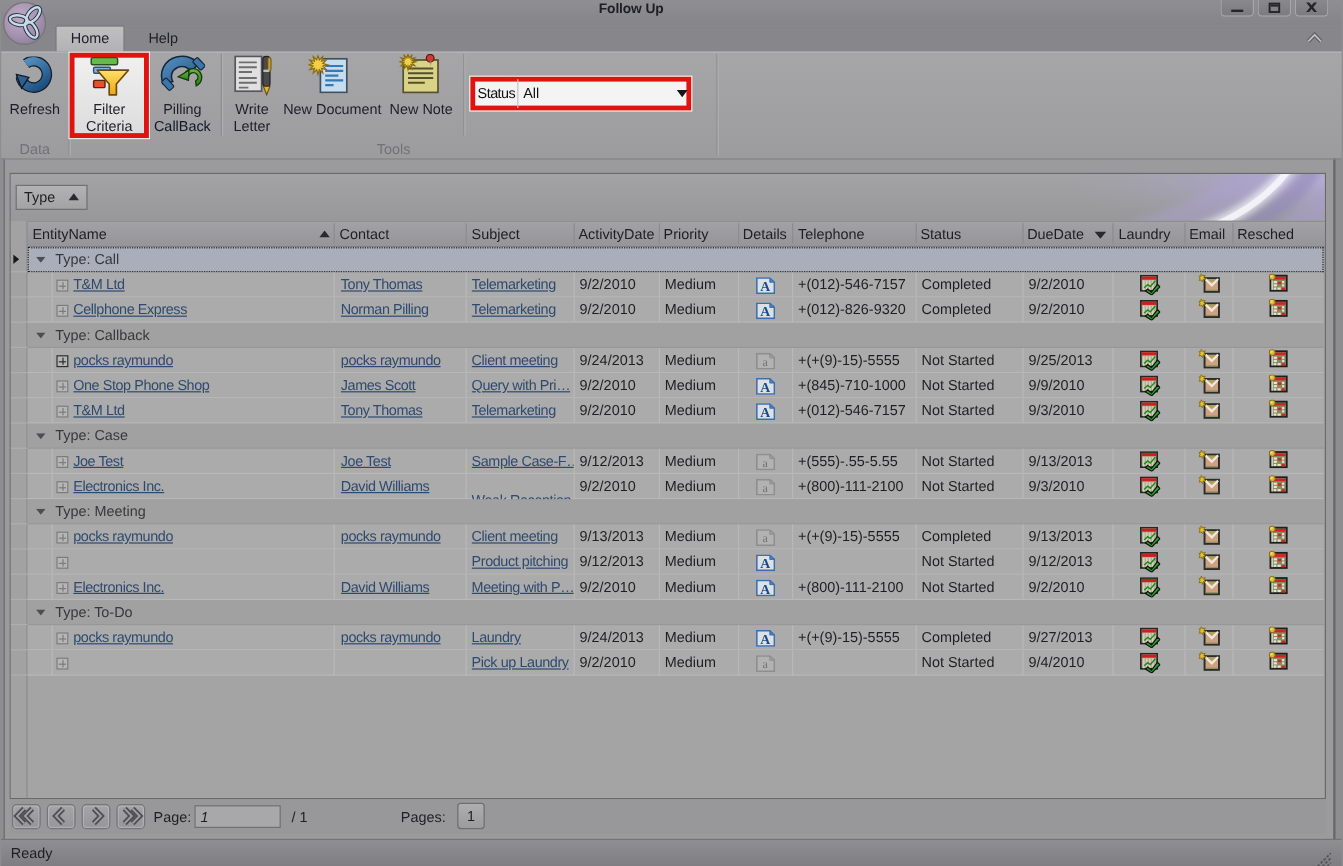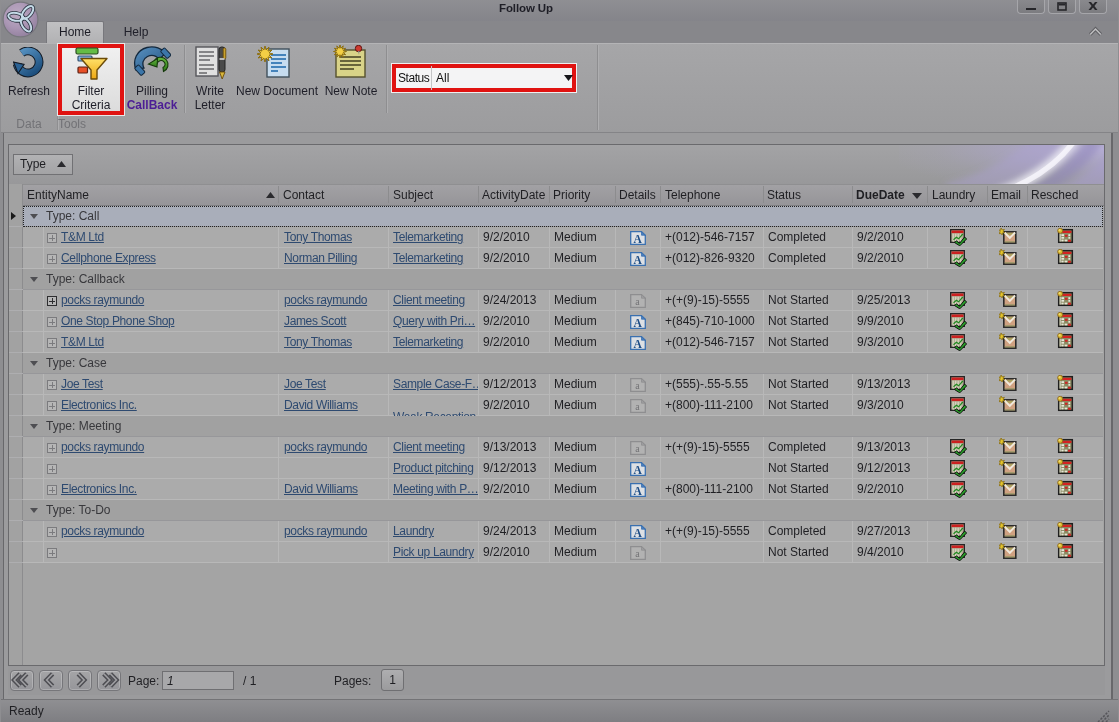--- a/index.html
+++ b/index.html
@@ -62,21 +62,21 @@
 <div class="ab" style="left:1px;top:43px;width:1117px;height:1px;background:#b4b4b6;"></div>
 <div class="ab" style="left:57px;top:45px;width:1px;height:85px;background:#8e8e90;"></div>
 <div class="ab" style="left:58px;top:45px;width:1px;height:85px;background:#aeaeb0;"></div>
 <div class="ab" style="left:184px;top:45px;width:1px;height:68px;background:#8e8e90;"></div>
 <div class="ab" style="left:185px;top:45px;width:1px;height:68px;background:#aeaeb0;"></div>
 <div class="ab" style="left:386px;top:45px;width:1px;height:68px;background:#8e8e90;"></div>
 <div class="ab" style="left:387px;top:45px;width:1px;height:68px;background:#aeaeb0;"></div>
 <div class="ab" style="left:597px;top:45px;width:1px;height:85px;background:#8e8e90;"></div>
 <div class="ab" style="left:598px;top:45px;width:1px;height:85px;background:#aeaeb0;"></div>
 <div class="ab t" style="left:0;top:117px;width:58px;text-align:center;font-size:12px;color:#727276;">Data</div>
-<div class="ab t" style="left:58px;top:117px;width:540px;text-align:left;font-size:12px;color:#727276;">Tools</div>
+<div class="ab t" style="left:58px;top:117px;width:540px;text-align:center;font-size:12px;color:#727276;">Tools</div>
 <div class="ab" style="left:1088px;top:26px;">
     <svg width="15" height="10" viewBox="0 0 15 10">
 <path d="M2.2 8.5 L7.5 3 L12.8 8.5" fill="none" stroke="#5e5e62" stroke-width="3.4"></path>
 <path d="M2.2 8.5 L7.5 3 L12.8 8.5" fill="none" stroke="#bfbfc1" stroke-width="1.5"></path>
 </svg>
   </div>
 <div class="ab" style="left:13px;top:47px;">
     <svg width="31" height="31" viewBox="0 0 31 31">
 <defs>
         <linearGradient id="rg" x1="0.15" y1="0" x2="0.85" y2="1">
@@ -120,21 +120,21 @@
         </linearGradient>
       </defs>
 <path d="M3 25 C-1 15 4 5 14 2.5 C22 0.7 29 3.5 32.5 8 L26.5 14.5 C23 10.5 18.5 9.5 14.5 11.5 C10 13.7 8.7 18.5 11 23 Z" fill="url(#cb)" stroke="#13283d" stroke-width="1.3"></path>
 <rect x="28" y="5.5" width="10" height="5.5" rx="1.2" transform="rotate(47 33 8)" fill="#3c76a9" stroke="#13283d"></rect>
 <rect x="2" y="22.5" width="10" height="5.5" rx="1.2" transform="rotate(47 7 25)" fill="#3c76a9" stroke="#13283d"></rect>
 <path d="M20.5 17.5 C22.5 11.5 30 10.5 33.5 15 C36.5 19 35 24.5 30.5 26.5 L30 22.5 C32.5 21 32.7 18.5 31 16.8 C28.8 14.6 24.8 15.4 24 19 Z" fill="url(#ga)" stroke="#153a0c" stroke-width="1.1"></path>
 <path d="M24.5 13.5 L24 22 L15.5 19 Z" fill="url(#ga)" stroke="#153a0c" stroke-width="1.1"></path>
 </svg>
   </div>
 <div class="ab t" style="left:82px;top:84px;width:140px;text-align:center;color:#1e1e28;">Pilling</div>
-<div class="ab t" style="left:82px;top:98px;width:140px;text-align:center;color:#4c1d95;font-weight:bold;">CallBack</div>
+<div class="ab t" style="left:82px;top:98px;width:140px;text-align:center;color:#0f172a;">CallBack</div>
 <div class="ab" style="left:195px;top:46px;">
     <svg width="32" height="34" viewBox="0 0 32 34">
 <rect x="1" y="1" width="22" height="29" fill="#e0e0e0" stroke="#55555a" stroke-width="1.4"></rect>
 <g stroke="#6e6e71" stroke-width="1.6">
 <line x1="4" y1="6" x2="19" y2="6"></line>
         <line x1="4" y1="10" x2="19" y2="10"></line>
 <line x1="4" y1="14" x2="15" y2="14"></line>
         <line x1="4" y1="19" x2="19" y2="19"></line>
 <line x1="4" y1="23" x2="19" y2="23"></line>
         <line x1="4" y1="27" x2="12" y2="27"></line>
@@ -220,21 +220,21 @@
   </div>
 <div class="ab" style="left:9px;top:184px;width:1095px;height:22px;background:linear-gradient(#a2a1a4,#969599);border-bottom:1px solid #7f7f82;border-top:1px solid #8f8f91;"></div>
 <div class="ab t" style="left:27px;top:188px;">EntityName</div>
 <div class="ab t" style="left:283px;top:188px;">Contact</div>
 <div class="ab t" style="left:393px;top:188px;">Subject</div>
 <div class="ab t" style="left:482px;top:188px;">ActivityDate</div>
 <div class="ab t" style="left:553px;top:188px;">Priority</div>
 <div class="ab t" style="left:619px;top:188px;">Details</div>
 <div class="ab t" style="left:665px;top:188px;">Telephone</div>
 <div class="ab t" style="left:767px;top:188px;">Status</div>
-<div class="ab t" style="left:856px;top:188px;font-weight:bold;">DueDate</div>
+<div class="ab t" style="left:856px;top:188px;">DueDate</div>
 <div class="ab t" style="left:932px;top:188px;">Laundry</div>
 <div class="ab t" style="left:991px;top:188px;">Email</div>
 <div class="ab t" style="left:1031px;top:188px;">Resched</div>
 <div class="ab" style="left:22px;top:186px;width:1px;height:17px;background:#8c8c8e;"></div>
 <div class="ab" style="left:278px;top:186px;width:1px;height:17px;background:#8c8c8e;"></div>
 <div class="ab" style="left:388px;top:186px;width:1px;height:17px;background:#8c8c8e;"></div>
 <div class="ab" style="left:478px;top:186px;width:1px;height:17px;background:#8c8c8e;"></div>
 <div class="ab" style="left:549px;top:186px;width:1px;height:17px;background:#8c8c8e;"></div>
 <div class="ab" style="left:615px;top:186px;width:1px;height:17px;background:#8c8c8e;"></div>
 <div class="ab" style="left:660px;top:186px;width:1px;height:17px;background:#8c8c8e;"></div>

